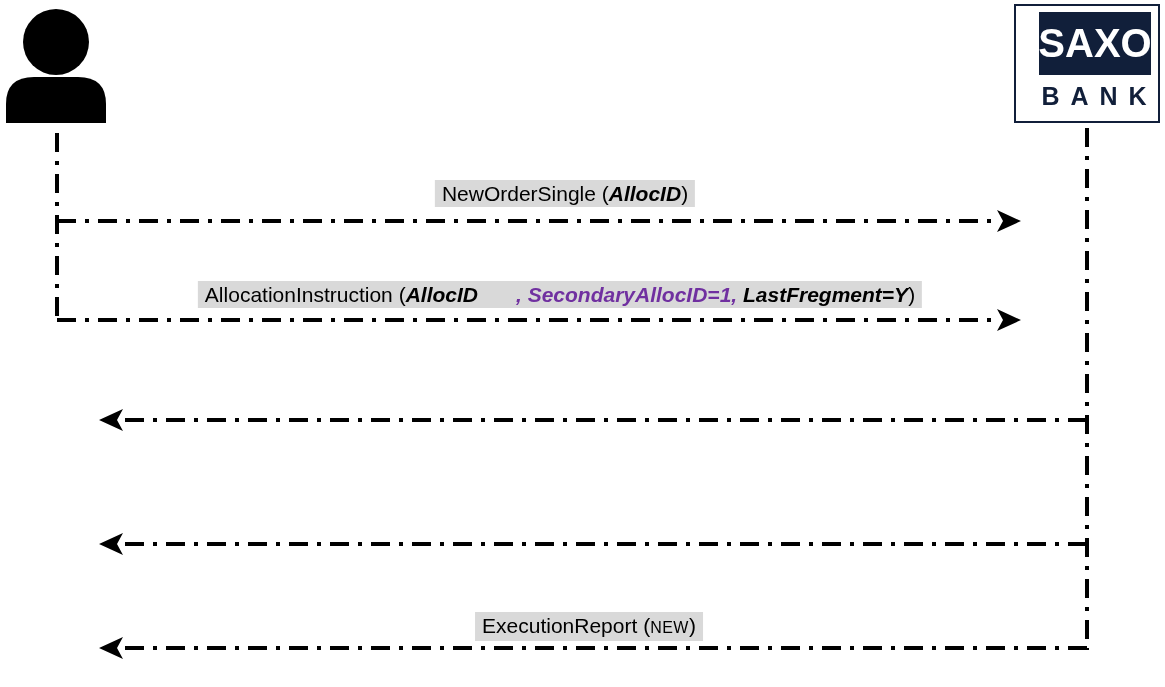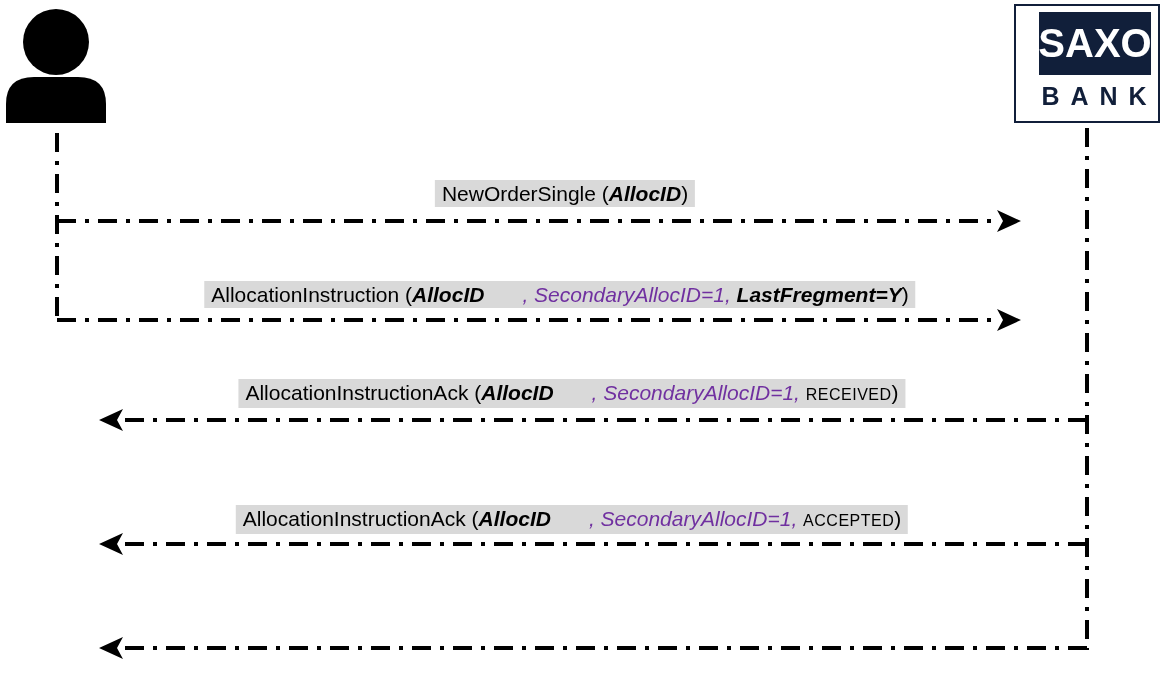--- a/index.html
+++ b/index.html
@@ -11,21 +11,21 @@
 
   
   .msg-label{
     position:absolute;transform:translateX(-50%);
     background:var(--label-bg,#D9D9D9);color:#000;
     font-size:21px;line-height:27px;padding:0 7px;
     white-space:nowrap;
   }
   .seg-n{font-weight:normal;font-style:normal;}
   .seg-bi{font-weight:bold;font-style:italic;}
-  .seg-bip{font-weight:normal;font-style:italic;color:var(--purple,#7030A0);margin-left:38px;}
+  .seg-bip{font-weight:bold;font-style:italic;color:var(--purple,#7030A0);margin-left:38px;}
   .seg-sc{font-size:16px;letter-spacing:.5px;}
 
   
   .saxo-logo{
     position:absolute;left:1014px;top:4px;width:146px;height:119px;
     background:#ffffff;border:2px solid var(--navy,#111F3A);
     box-sizing:border-box;display:flex;flex-direction:column;
     padding:6px 7px 4px 23px;
   }
   .saxo-top{
@@ -72,18 +72,17 @@
 
   <div class="saxo-logo">
     <div class="saxo-top">SAXO</div>
     <div class="saxo-bottom">BANK</div>
   </div>
 
   <div class="msg-label" style="left:565px;top:180px"><span class="seg-n">NewOrderSingle (</span><span class="seg-bi">AllocID</span><span class="seg-n">)</span></div>
 
   <div class="msg-label" style="left:560px;top:281px"><span class="seg-n">AllocationInstruction (</span><span class="seg-bi">AllocID</span><span class="seg-bip">, SecondaryAllocID=1, </span><span class="seg-bi">LastFregment=Y</span><span class="seg-n">)</span></div>
 
-  <div class="msg-label" style="left:572px;top:379px"><span class="seg-n">AllocationInstructionAck (</span><span class="seg-bi">AllocID</span><span class="seg-bip">, SecondaryAllocID=1, </span><span class="seg-sc">RECEIVED</span><span class="seg-n">)</span></div>
 
-  <div class="msg-label" style="left:572px;top:505px"><span class="seg-n">AllocationInstructionAck (</span><span class="seg-bi">AllocID</span><span class="seg-bip">, SecondaryAllocID=1, </span><span class="seg-sc">ACCEPTED</span><span class="seg-n">)</span></div>
 
+  <div class="msg-label" style="left:589px;top:612px"><span class="seg-n">ExecutionReport (</span><span class="seg-sc">NEW</span><span class="seg-n">)</span></div>
 
 </div>
 
 </body></html>

